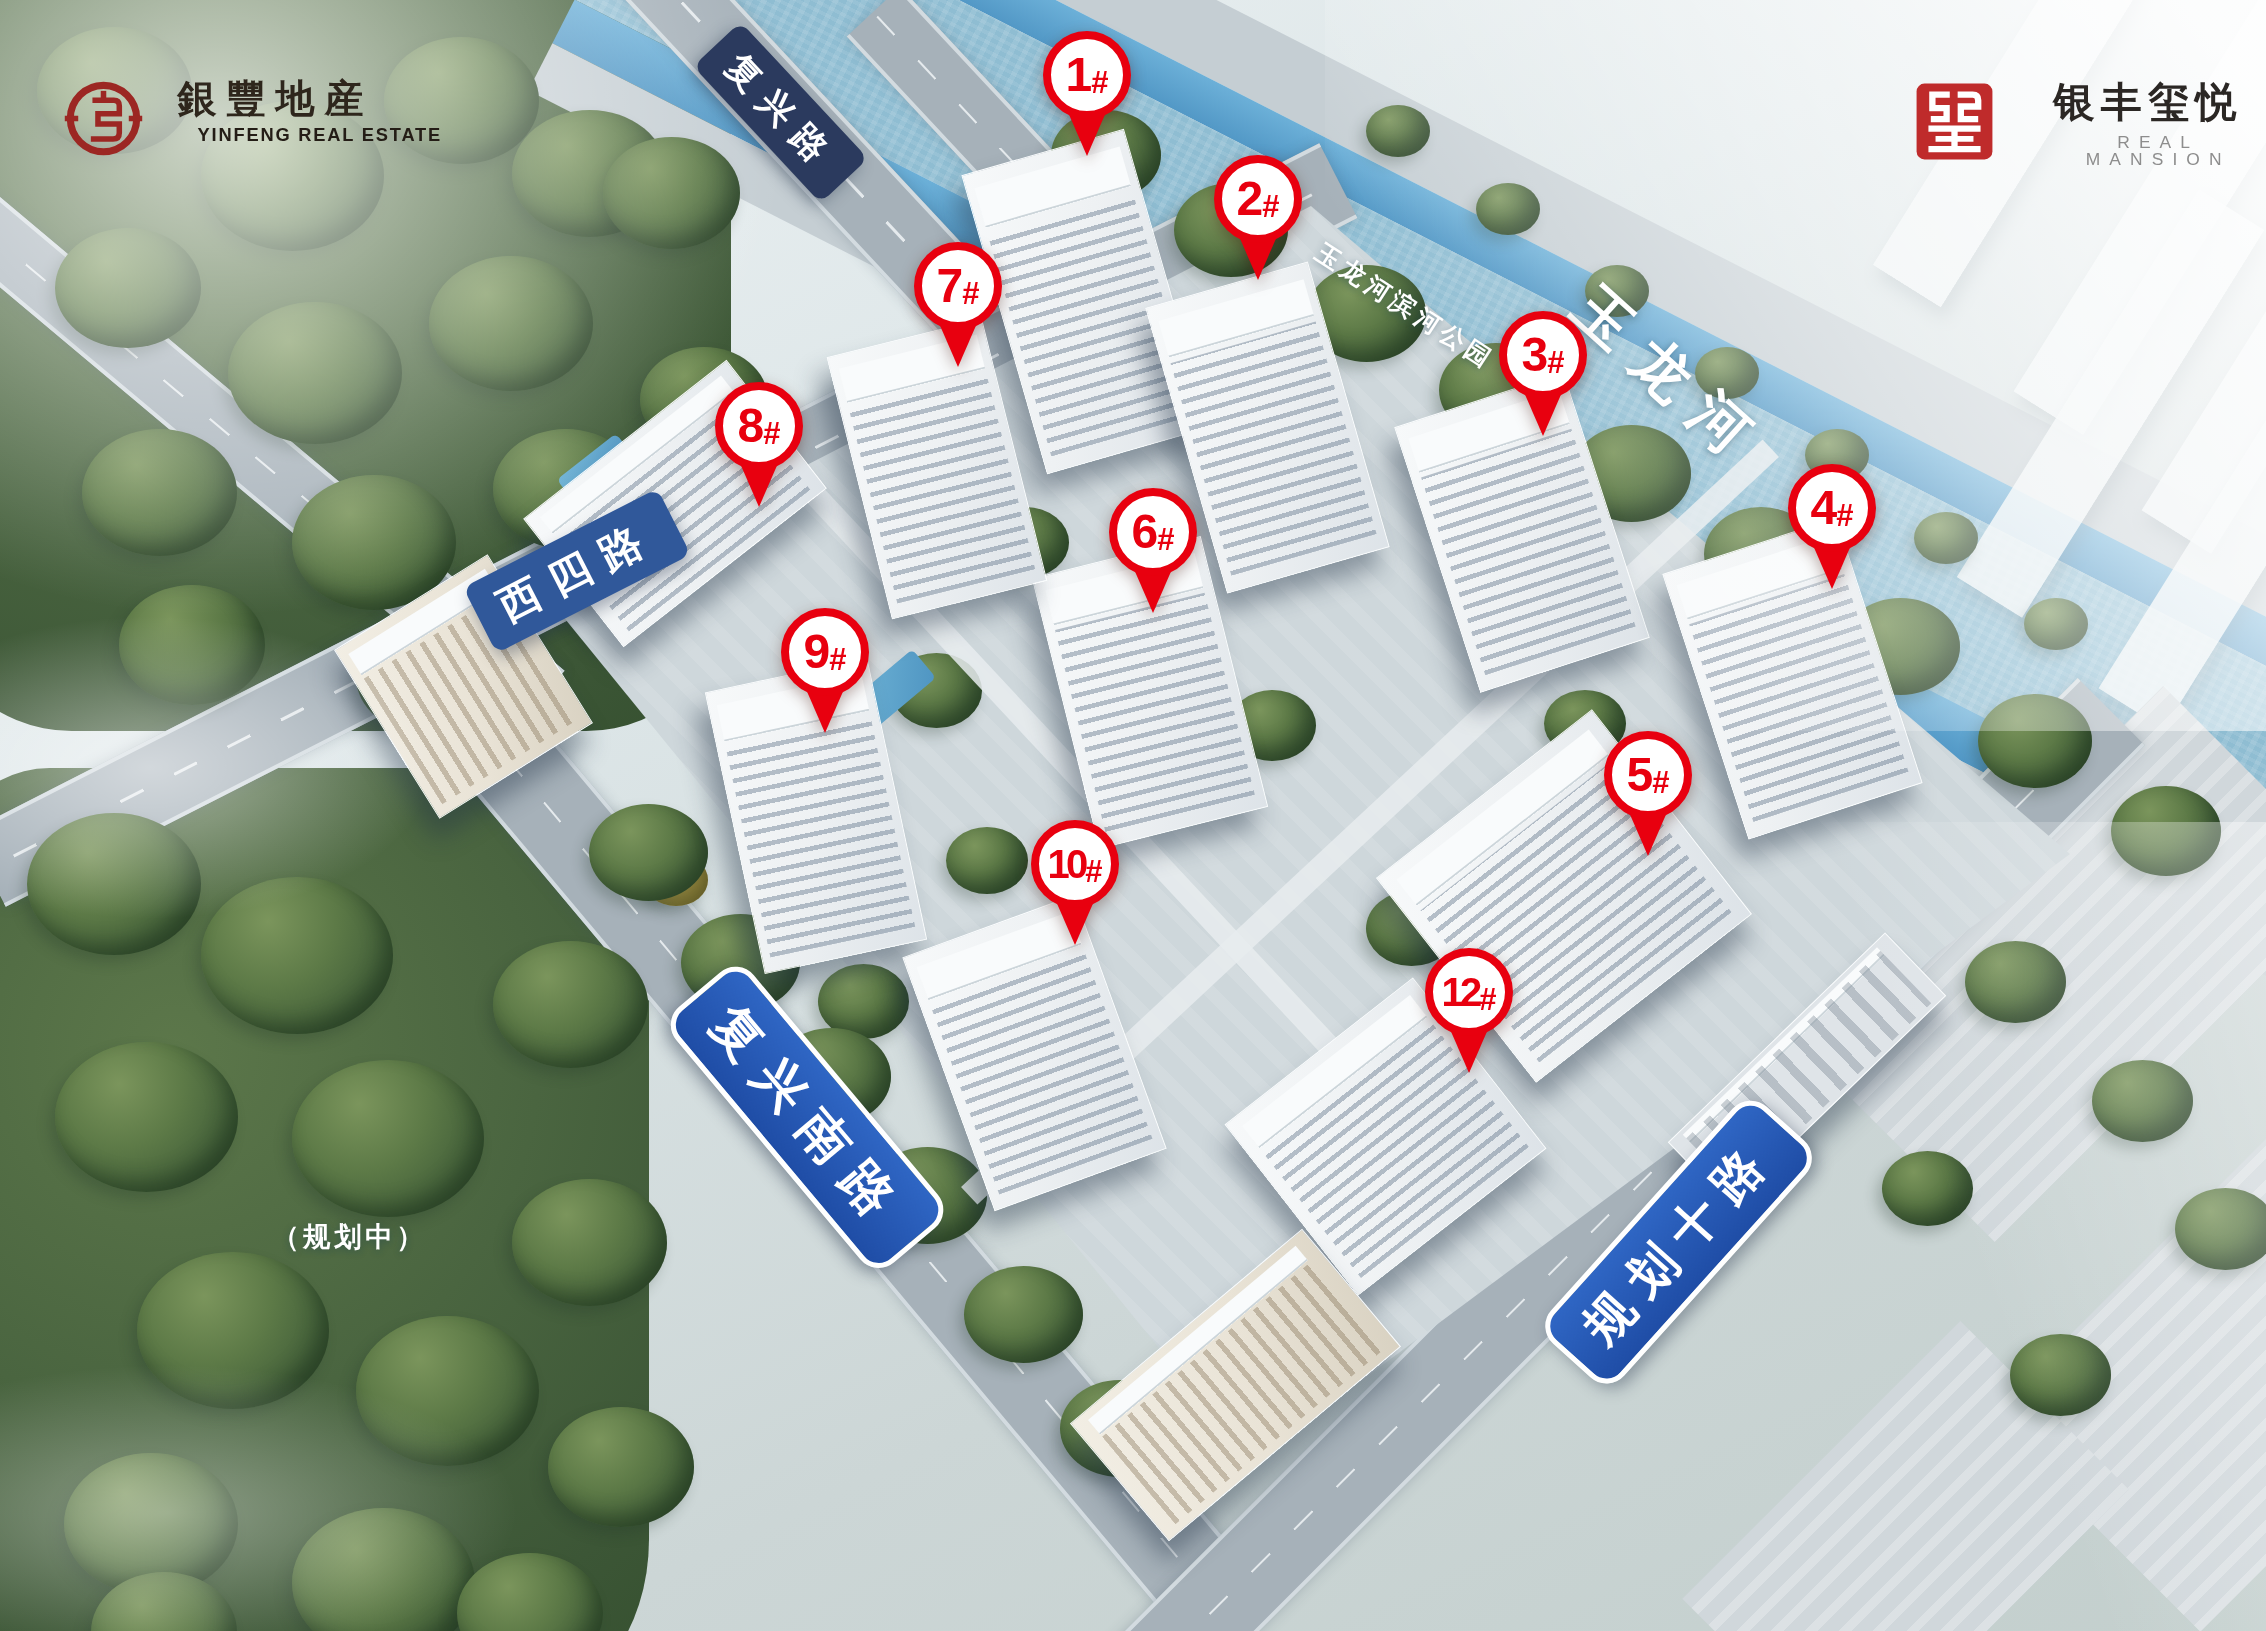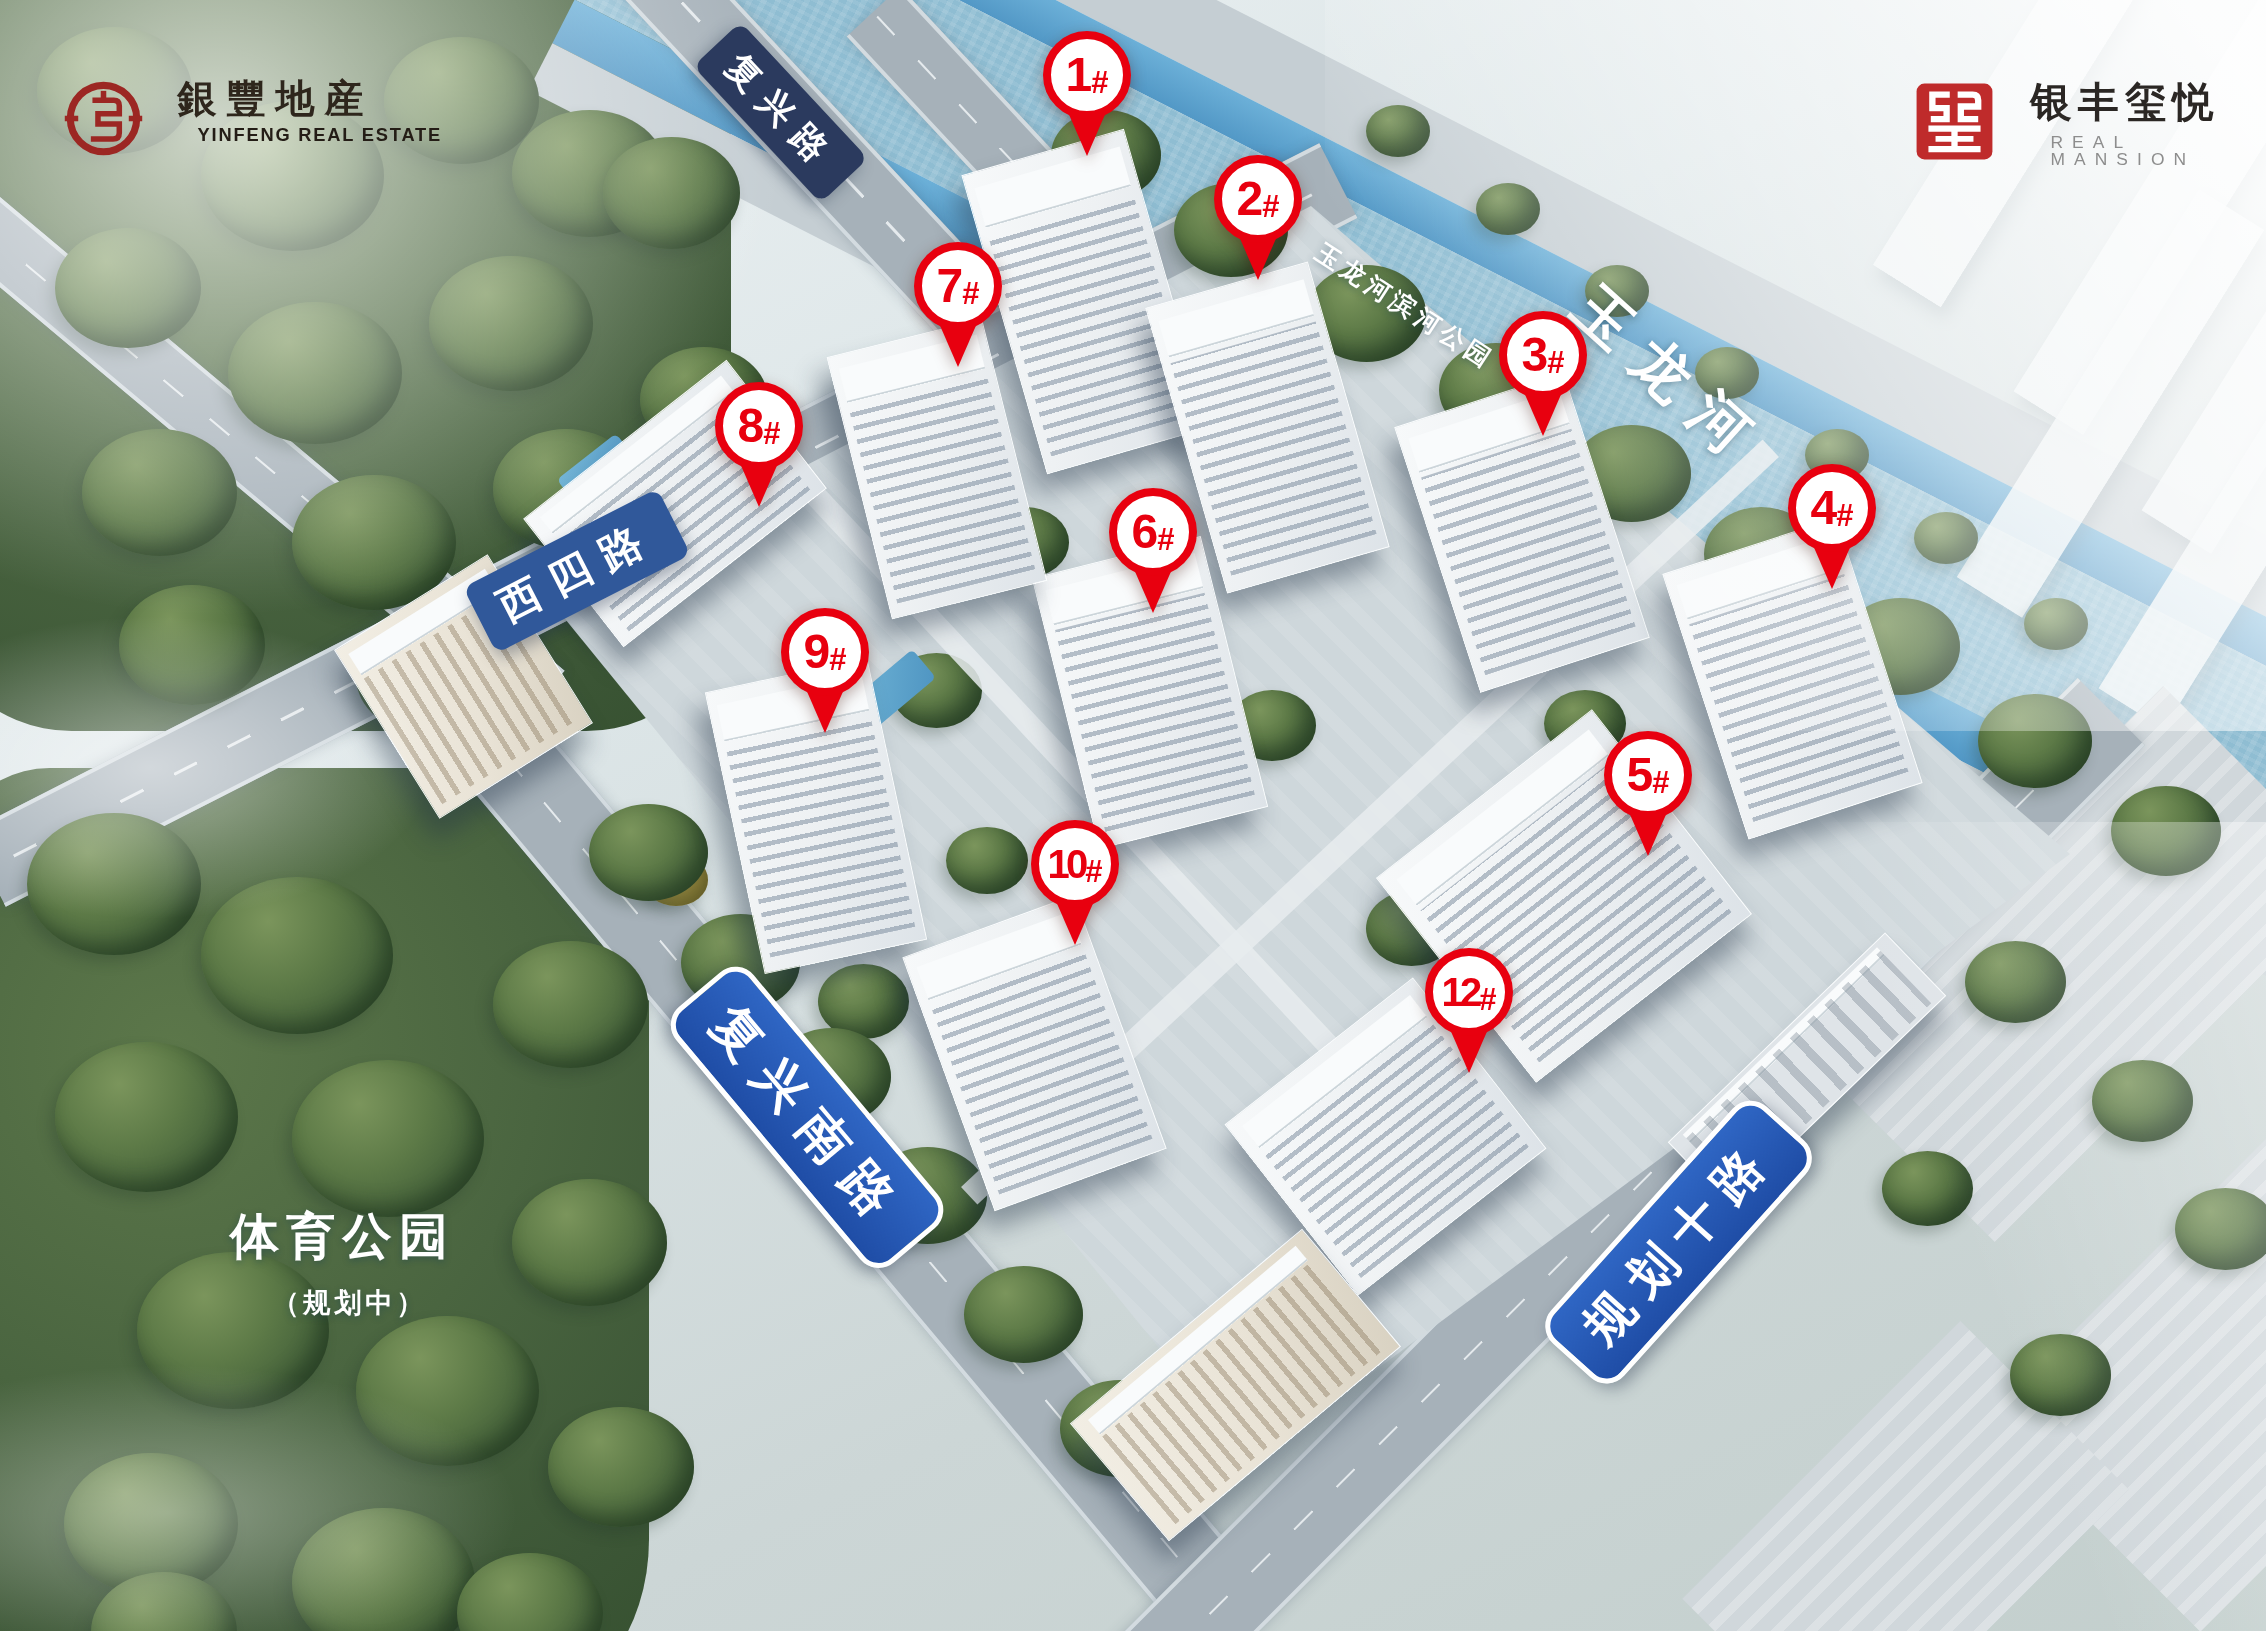--- a/index.html
+++ b/index.html
@@ -136,21 +136,20 @@
     <span>复兴南路</span>
     </div>
   <div class="banner banner-bright" style="left:1519px;top:1193px;padding:11px 27.4px;font-size:49px;letter-spacing:14.6px;transform:rotate(-48deg);">
     <span>规划十路</span>
     </div>
 
   <div class="map-text" style="left:1608px;top:270px;font-size:58px;letter-spacing:20px;transform:rotate(42deg);transform-origin:left top;">玉龙河</div>
   <div class="map-text" style="left:1327px;top:236px;font-size:25px;letter-spacing:4.6px;transform:rotate(33deg);transform-origin:left top;">玉龙河滨河公园</div>
 
   <div id="park-label" class="map-text" style="left:230px;top:1204px;">
-    <div style="font-size:49px;letter-spacing:7.3px;">体育公园</div>
     <div style="font-size:27.4px;letter-spacing:3.7px;margin:14.6px 0 0 42px;font-weight:bold;">（规划中）</div>
   </div>
 
   <div class="pin" style="left:1043px;top:31px;">
     <div class="pin-head">
         <span class="pin-num">1</span>
         <span class="pin-hash">#</span>
       </div>
       <div class="pin-tail"></div>
     </div>
@@ -246,21 +245,21 @@
       <svg viewBox="0 0 100 100" width="79" height="79">
         <rect x="2" y="2" width="96" height="96" rx="10" fill="#bf2b2b"></rect>
         <path d="M44 16 H22 V33 H40 V47 H20" stroke="#fff" stroke-width="8" fill="none"></path>
         <path d="M54 16 H73 Q80 16 80 23 V31 H58 V47 H80" stroke="#fff" stroke-width="8" fill="none"></path>
         <line x1="17" y1="59" x2="83" y2="59" stroke="#fff" stroke-width="8"></line>
         <line x1="26" y1="72" x2="74" y2="72" stroke="#fff" stroke-width="7"></line>
         <line x1="50" y1="59" x2="50" y2="85" stroke="#fff" stroke-width="8"></line>
         <line x1="17" y1="85" x2="83" y2="85" stroke="#fff" stroke-width="8"></line>
       </svg>
     </div>
-    <div style="margin-left:16.4px;">
+    <div style="margin-left:16.4px;text-align:center;">
       <div class="logo-cn" style="font-size:41px;letter-spacing:6.4px;color:#2b2724;">银丰玺悦</div>
       <div class="logo-en" style="font-size:17.4px;letter-spacing:9.1px;color:#8d8d8d;margin-top:11px;font-weight:normal;">REAL MANSION</div>
     </div>
   </div>
 
 <div class="tower" style="left: 1001px; top: 146px; width: 169px; height: 311px; transform: rotate(-16deg);"></div>
     <div class="tower" style="left: 1183px; top: 279px; width: 169px; height: 297px; transform: rotate(-16deg);"></div>
     <div class="tower" style="left: 1433px; top: 393px; width: 178px; height: 279px; transform: rotate(-18deg);"></div>
     <div class="tower" style="left: 1701px; top: 539px; width: 183px; height: 279px; transform: rotate(-18deg);"></div>
     <div class="tower" style="left: 1427px; top: 766px; width: 274px; height: 260px; transform: rotate(-38deg);"></div>

